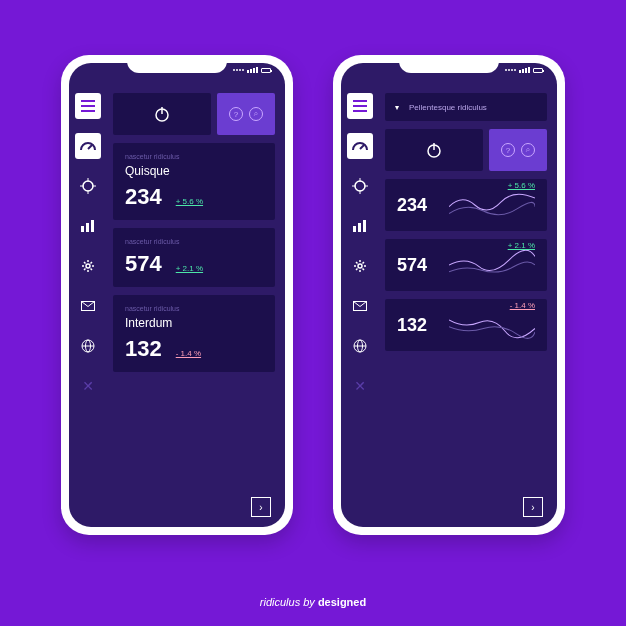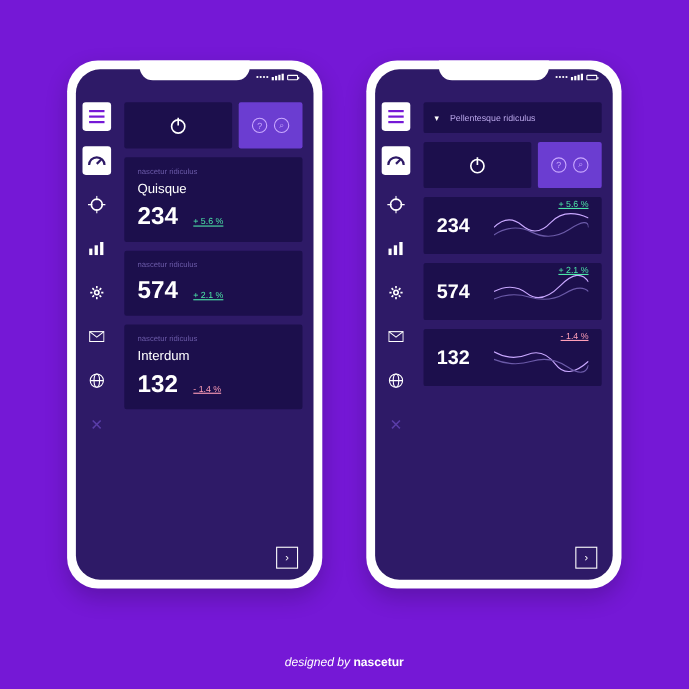--- a/index.html
+++ b/index.html
@@ -341,14 +341,14 @@
         </div>
       </div>
     </div>
     <div class="arrow-corner">
         <span>›</span>
       </div>
   </div>
 </div>
 
 <div class="footer">
-  <span>designed by </span><b>nascetur</b>
+  <span>ridiculus by </span><b>designed</b>
 </div>
 
 </body></html>

